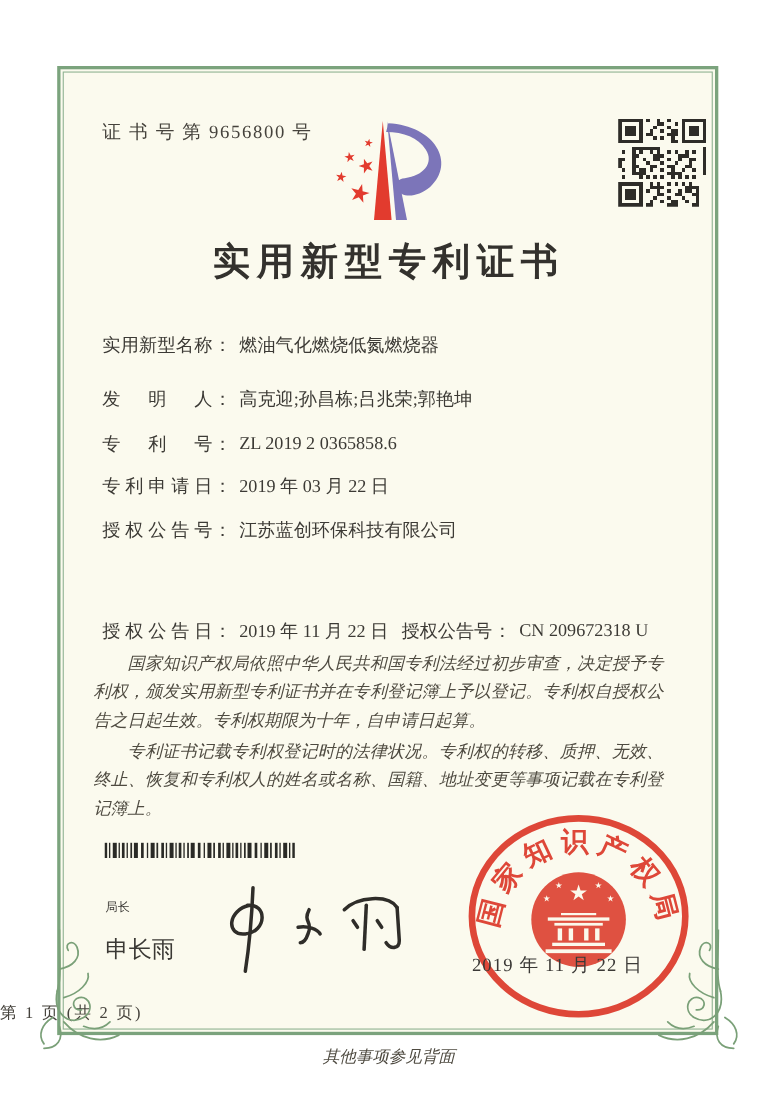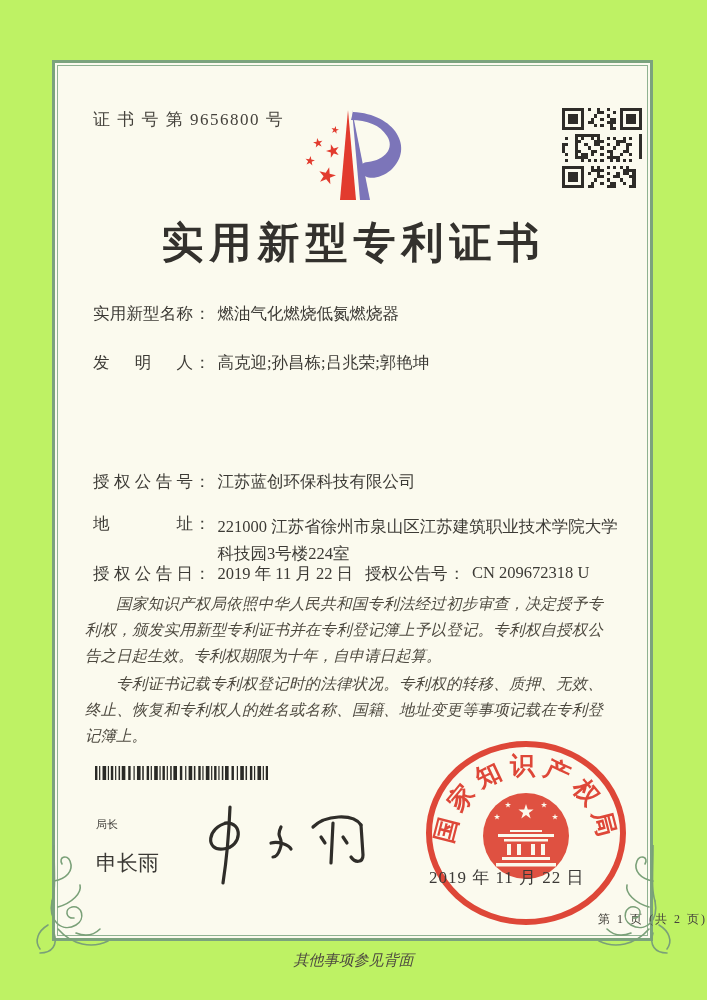--- a/index.html
+++ b/index.html
@@ -1,39 +1,39 @@
 <!DOCTYPE html>
 <html><head>
 <meta charset="utf-8">
 <style>
   html,body{margin:0;padding:0;background:#e8e6da;}
-  .page{position:relative;width:707px;height:1000px;background:#bef264;
+  .page{position:relative;width:707px;height:1000px;background:#ffffff;
         font-family:"Liberation Serif","DejaVu Serif",serif;color:#3a3834;overflow:hidden;}
   .abs{position:absolute;}
   .frame{left:52px;top:60px;width:595px;height:875px;border:3px solid #7ba37d;background:#fbfaee;}
   .frame-inner{position:absolute;inset:2px;border:1px solid #8fb291;}
   .cert-no{left:93px;top:108px;font-size:17px;letter-spacing:1.5px;color:#45423c;}
-  .title{left:0;top:215px;width:707px;text-align:center;font-size:42px;font-weight:700;
+  .title{left:0;top:215px;width:707px;text-align:center;font-size:34px;font-weight:700;
          letter-spacing:6px;color:#33312d;}
   .row{left:93px;font-size:16.5px;white-space:nowrap;color:#3c3a35;text-decoration:underline;}
   .lbl{display:inline-block;width:100px;text-align:justify;text-align-last:justify;vertical-align:top;}
   .colon{display:inline-block;margin:0 7px 0 1px;}
   .val{display:inline-block;vertical-align:top;}
   .val-wrap{width:402px;white-space:normal;line-height:27px;}
   .g2{position:absolute;left:272px;top:0;white-space:nowrap;}
   .paras{left:85px;top:591px;width:536px;font-size:15.5px;line-height:1.68;font-style:italic;
          color:#4e4a40;text-align:justify;}
   .paras p{margin:0 18px 2px 0;text-indent:2em;}
   .barcode{left:95px;top:766px;}
   .sig-title{left:96px;top:817px;font-size:11px;color:#3b3935;}
   .sig-name{left:96px;top:849px;font-size:21px;color:#3b3935;}
   .signature{left:185px;top:797px;}
   .seal{left:420px;top:737px;opacity:.93;}
   .seal-date{left:429px;top:866px;font-size:17px;letter-spacing:1px;color:#3b3936;z-index:5;}
-  .page-num{left:0;top:911px;width:707px;text-align:right;font-size:12px;letter-spacing:2px;color:#45423c;}
+  .page-num{left:0;top:911px;width:707px;text-align:left;font-size:15px;letter-spacing:2px;color:#45423c;}
   .back-note{left:0;top:951px;width:707px;text-align:center;font-size:15px;font-style:italic;color:#4e4a40;}
   .orn{color:#7aa078;}
   .qr{left:562px;top:108px;}
   .logo{left:293px;top:104px;}
 </style>
 </head>
 <body>
 
 <div class="page">
 
@@ -312,25 +312,28 @@
     </svg>
 
   <div class="abs title">实用新型专利证书</div>
 
   <div class="abs row" style="top:303px">
     <span class="lbl">实用新型名称</span><span class="colon">：</span><span class="val">燃油气化燃烧低氮燃烧器</span>
   </div>
   <div class="abs row" style="top:352px">
     <span class="lbl">发明人</span><span class="colon">：</span><span class="val">高克迎;孙昌栋;吕兆荣;郭艳坤</span>
   </div>
+  <div class="abs row" style="top:393px">
+    <span class="lbl">专利号</span><span class="colon">：</span><span class="val">ZL 2019 2 0365858.6</span>
+  </div>
+  <div class="abs row" style="top:431px">
+    <span class="lbl">专利申请日</span><span class="colon">：</span><span class="val">2019 年 03 月 22 日</span>
+  </div>
   <div class="abs row" style="top:471px">
     <span class="lbl">授权公告号</span><span class="colon">：</span><span class="val">江苏蓝创环保科技有限公司</span>
-  </div>
-  <div class="abs row" style="top:513px">
-    <span class="lbl">地址</span><span class="colon">：</span><span class="val val-wrap">221000 江苏省徐州市泉山区江苏建筑职业技术学院大学科技园3号楼224室</span>
   </div>
   <div class="abs row" style="top:563px">
     <span class="lbl">授权公告日</span><span class="colon">：</span><span class="val">2019 年 11 月 22 日</span>
     <span class="g2"><span>授权公告号</span><span class="colon">：</span><span class="val">CN 209672318 U</span></span>
   </div>
 
   <div class="abs paras">
     <p>国家知识产权局依照中华人民共和国专利法经过初步审查，决定授予专利权，颁发实用新型专利证书并在专利登记簿上予以登记。专利权自授权公告之日起生效。专利权期限为十年，自申请日起算。</p>
     <p>专利证书记载专利权登记时的法律状况。专利权的转移、质押、无效、终止、恢复和专利权人的姓名或名称、国籍、地址变更等事项记载在专利登记簿上。</p>
   </div>

